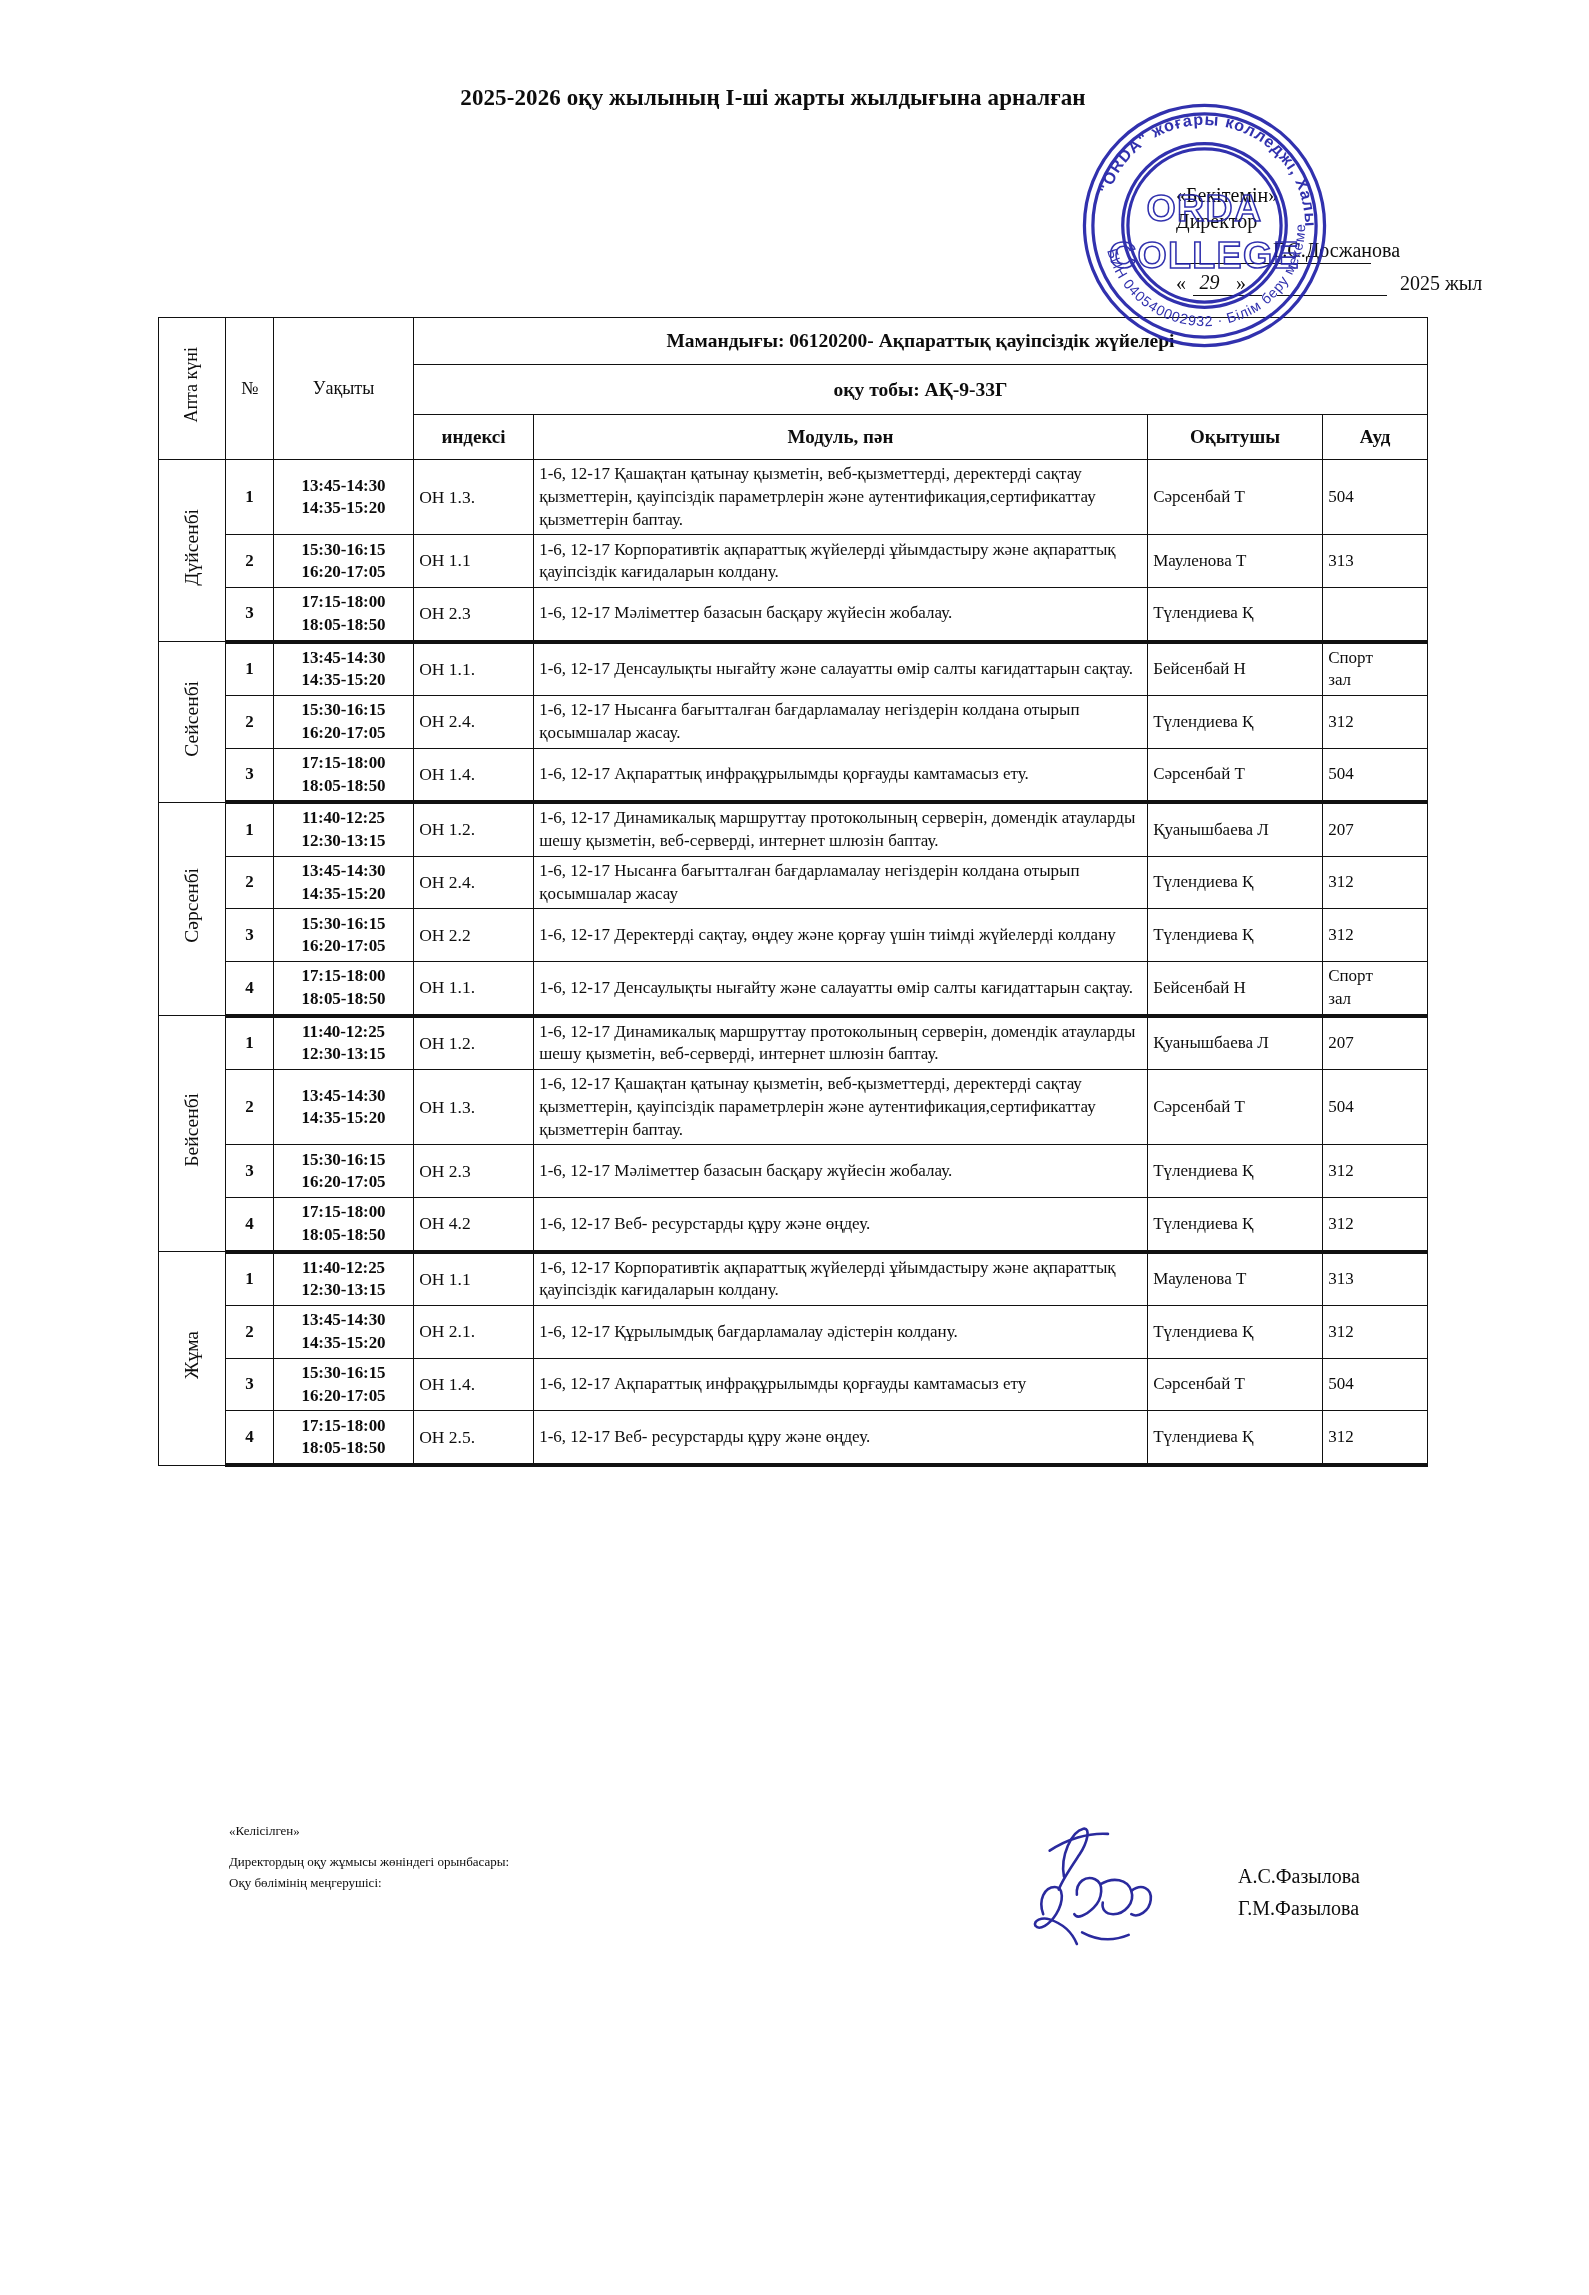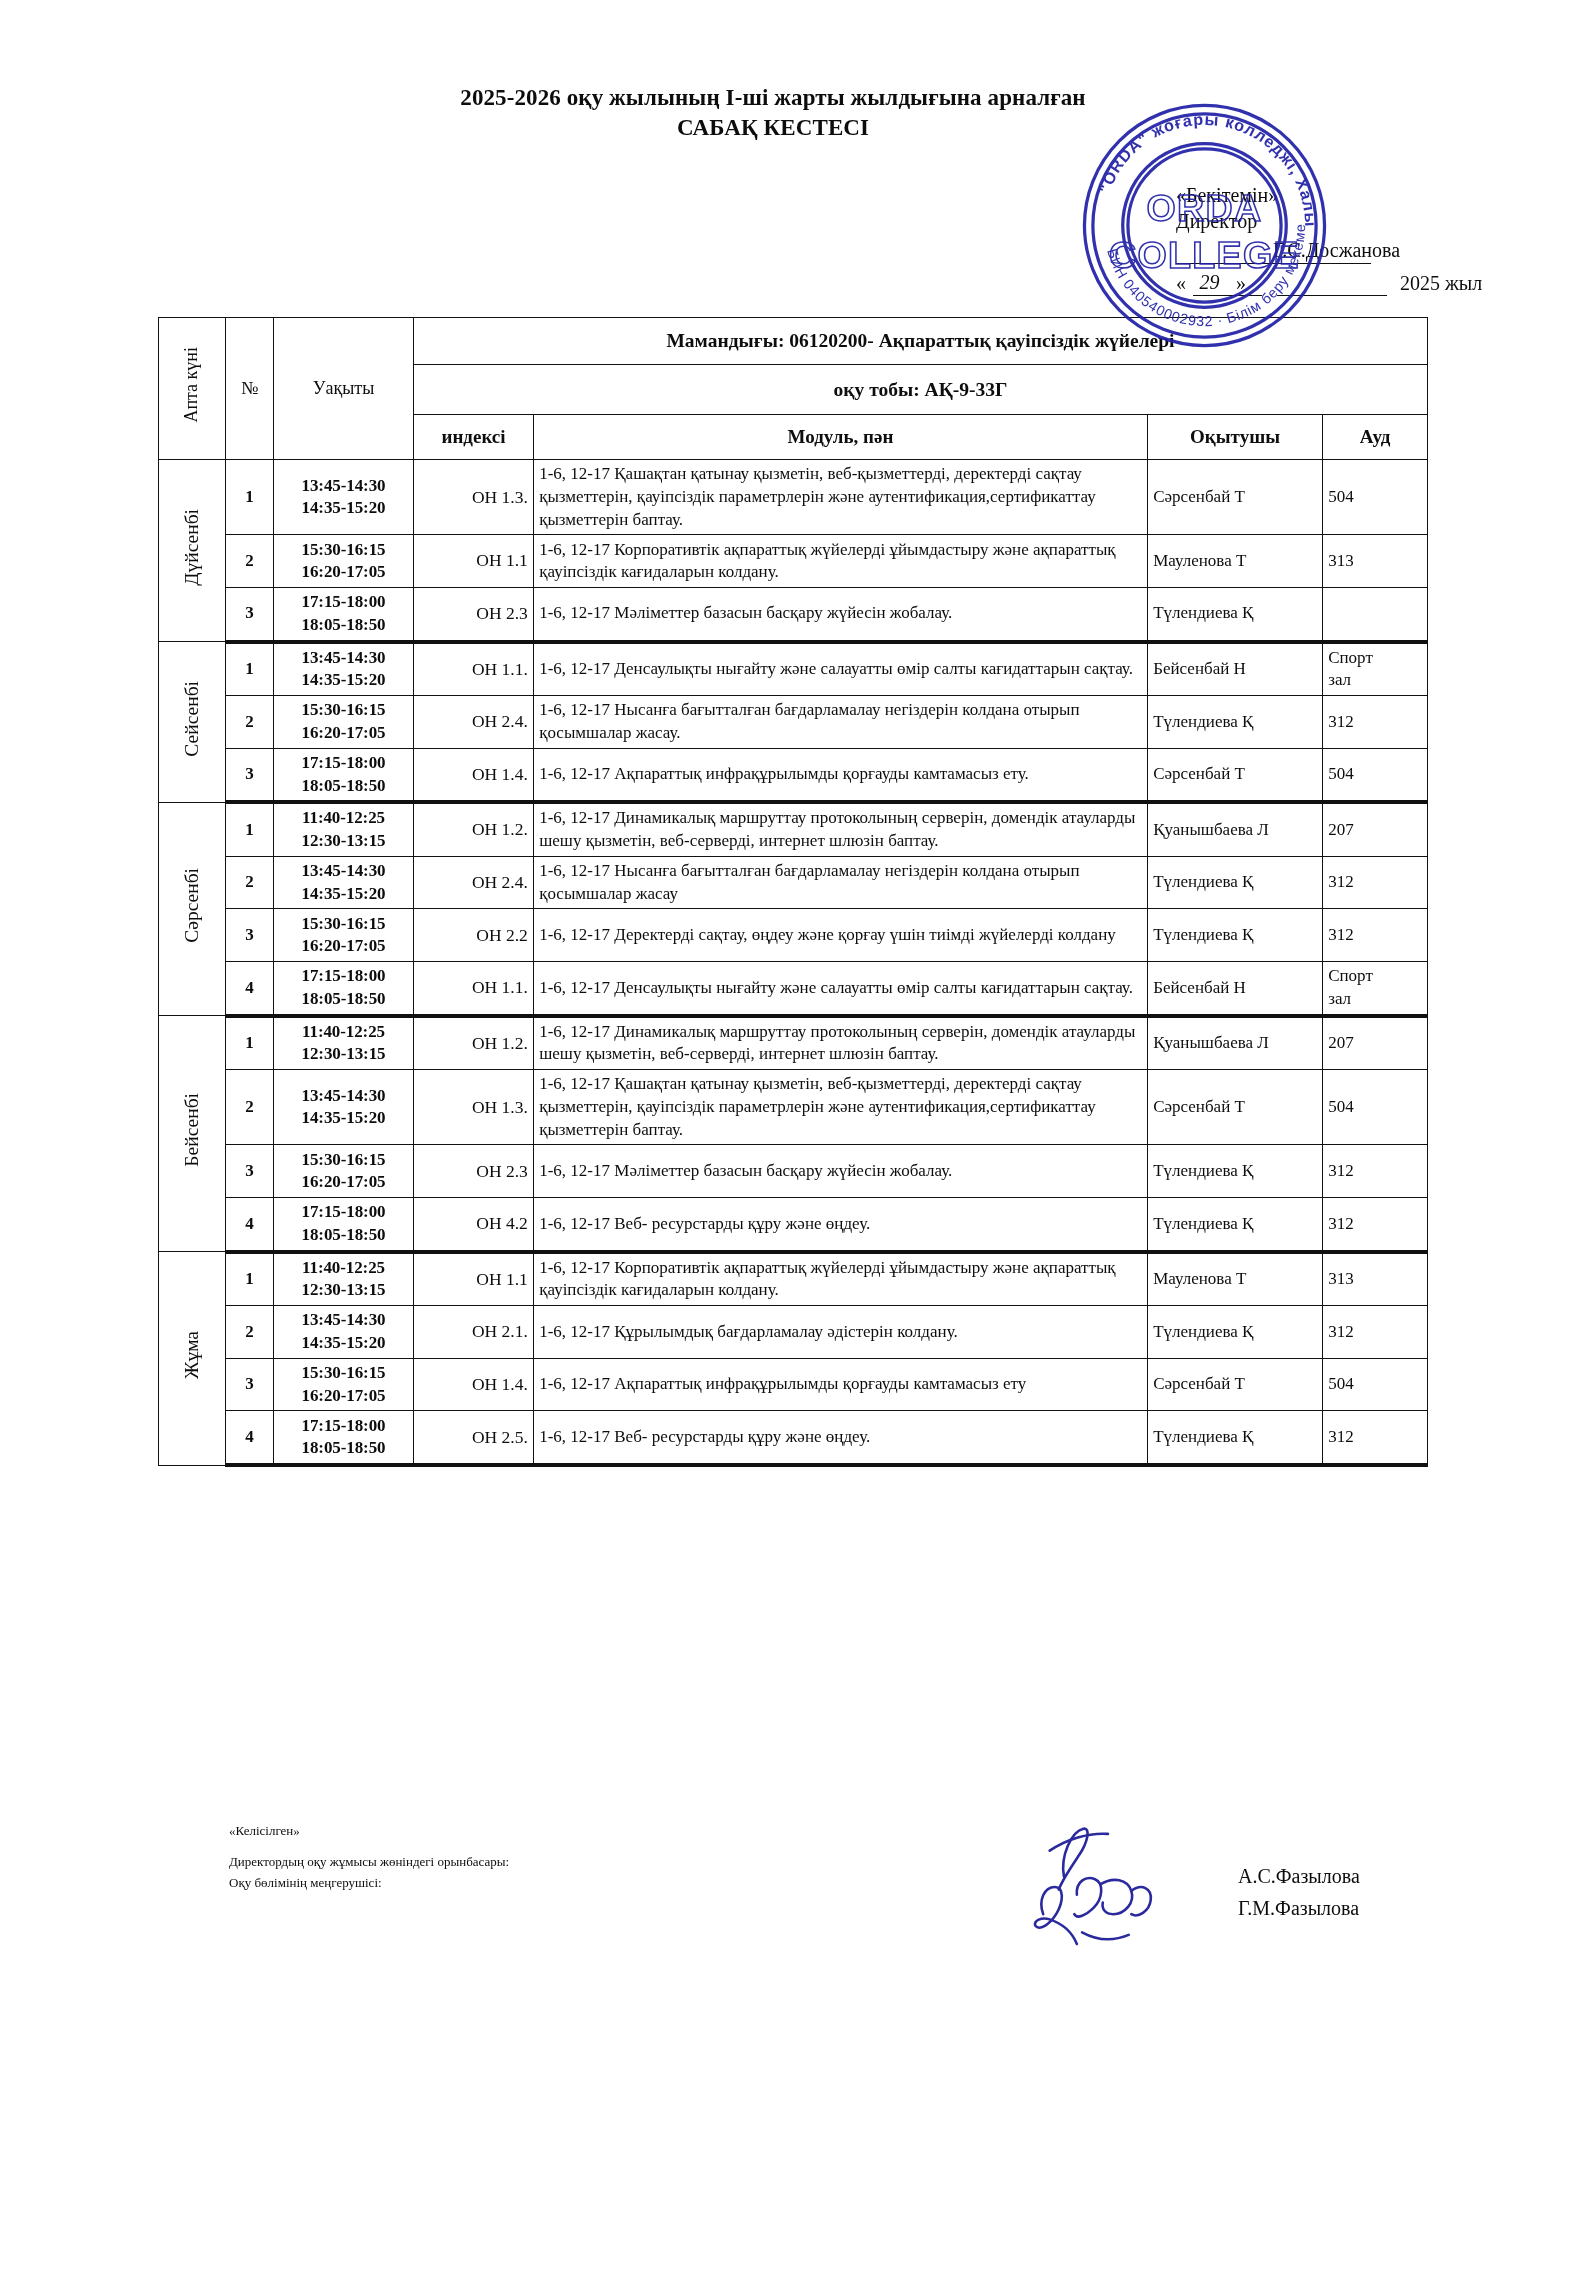--- a/index.html
+++ b/index.html
@@ -184,21 +184,21 @@
     font-size:17px;
   }
   td.time-cell{
     text-align:center;
     font-weight:bold;
     font-size:17px;
     white-space:nowrap;
     letter-spacing:-0.1px;
   }
   td.idx-cell{
-    text-align:right;
+    text-align:left;
     font-size:17.5px;
     white-space:nowrap;
   }
   td.mod-cell{
     text-align:left;
     font-size:17px;
   }
   td.teach-cell{
     text-align:left;
     font-size:17px;
@@ -238,21 +238,20 @@
   }
   .foot-names div{white-space:nowrap;}
 </style>
 </head>
 <body>
 
 <div class="page">
 
   <div class="title-block">
     <span>2025-2026 оқу жылының I-ші  жарты жылдығына арналған</span>
-    <span class="title-line2">САБАҚ КЕСТЕСІ</span>
   </div>
 
   <div class="approve">
     <span class="ln">«Бекітемін»</span>
     <span class="ln">Директор</span>
     <span class="sig-row">
       <span class="name">Г.С.Досжанова</span>
       <span class="rule"></span>
     </span>
     <span class="date-row">

